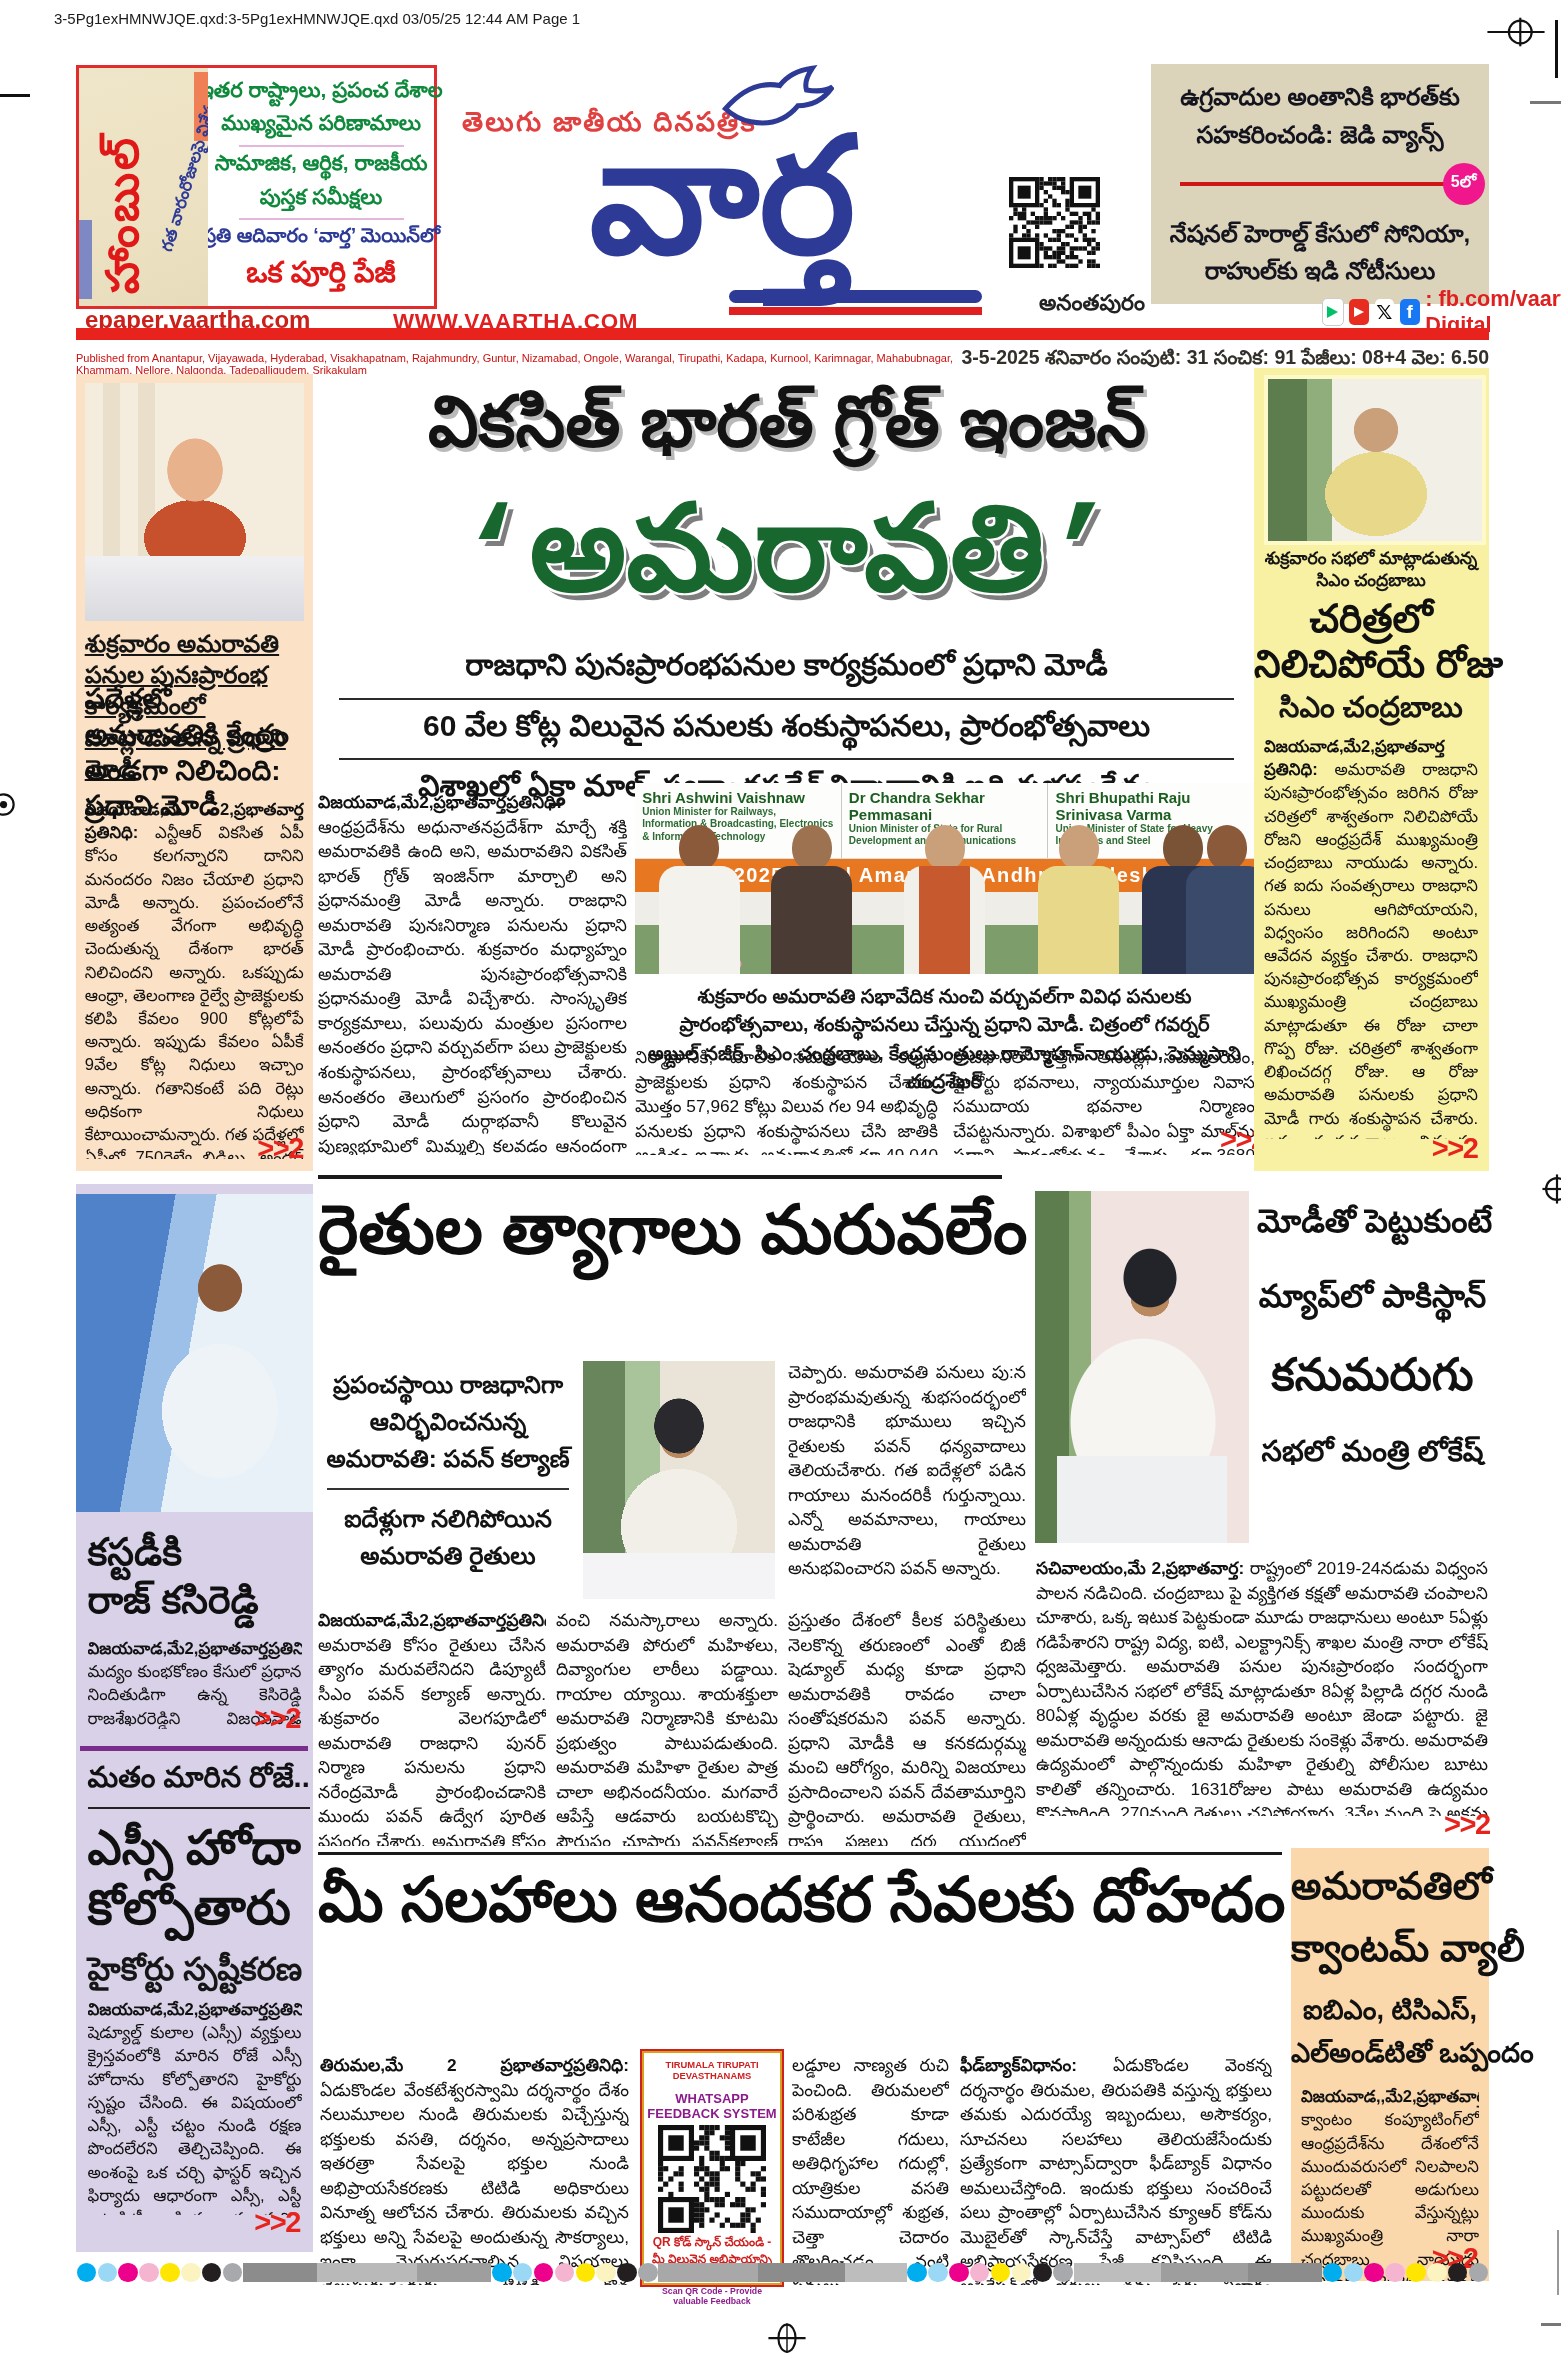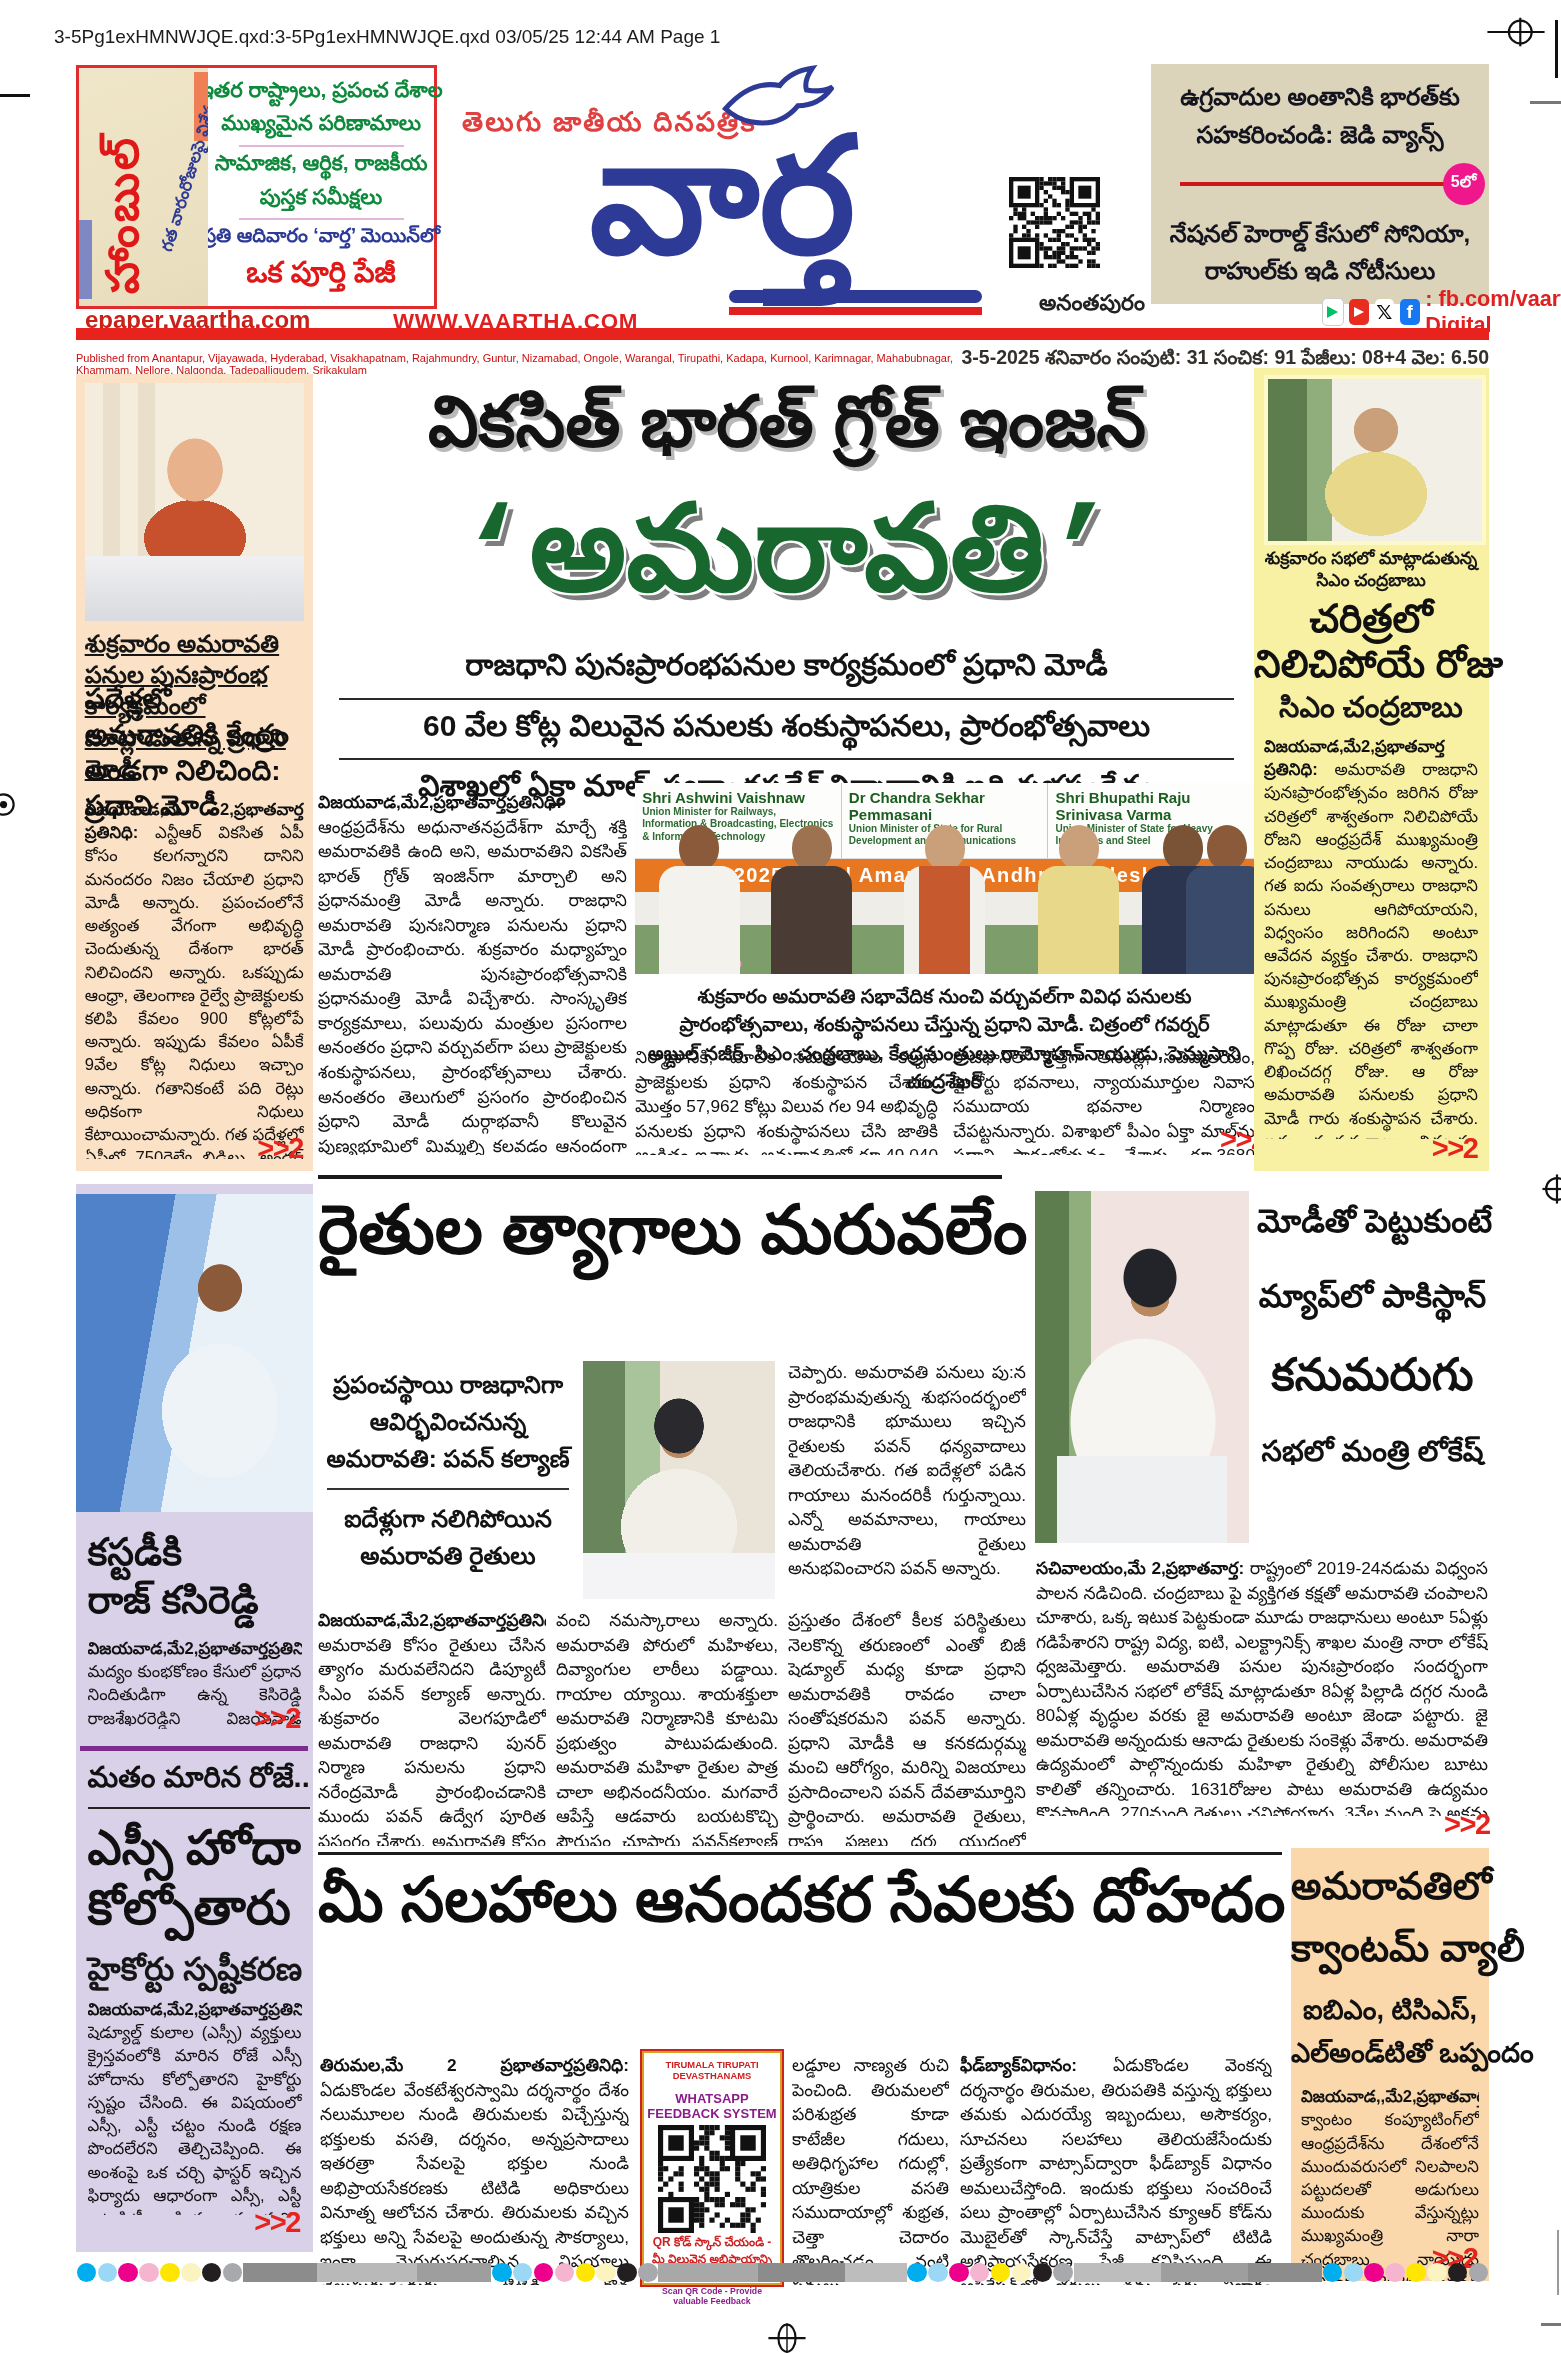--- a/index.html
+++ b/index.html
@@ -51,21 +51,21 @@
   .cb-bar{flex:1;height:19px;}
   .cb-dot{width:19.5px;height:19.5px;border-radius:50%;margin:0 0.7px;flex:0 0 auto;}
   .qrframe{border:2.9px solid #d8a01c;outline:2.2px solid #cf2020;background:#fff;}
   .regmark{stroke:#111;fill:none;}
 </style>
 </head>
 <body>
 
 <div class="page">
 
-  <div class="abs" style="left:54px;top:26px;font-size:19px;color:#1c1c1c;">3-5Pg1exHMNWJQE.qxd:3-5Pg1exHMNWJQE.qxd  03/05/25  12:44 AM  Page 1</div>
+  <div class="abs" style="left:54px;top:10px;font-size:15px;color:#1c1c1c;">3-5Pg1exHMNWJQE.qxd:3-5Pg1exHMNWJQE.qxd  03/05/25  12:44 AM  Page 1</div>
   <svg class="abs" style="left:1487px;top:11.5px;" width="58" height="40" viewBox="0 0 80 56">
     <line x1="0" y1="28" x2="80" y2="28" stroke="#111" stroke-width="3"></line>
     <circle cx="46" cy="28" r="16" class="regmark" stroke-width="3"></circle>
     <line x1="46" y1="8" x2="46" y2="48" stroke="#111" stroke-width="3"></line>
   </svg>
   <div class="abs" style="left:0;top:94px;width:30px;height:2.9px;background:#111;"></div>
   <div class="abs" style="left:1555px;top:20px;width:2.9px;height:58px;background:#111;"></div>
   <div class="abs" style="left:1530px;top:101px;width:31px;height:2.9px;background:#777;"></div>
 
   <div class="abs promo-box" style="left:76px;top:65px;width:355px;height:238px;">

